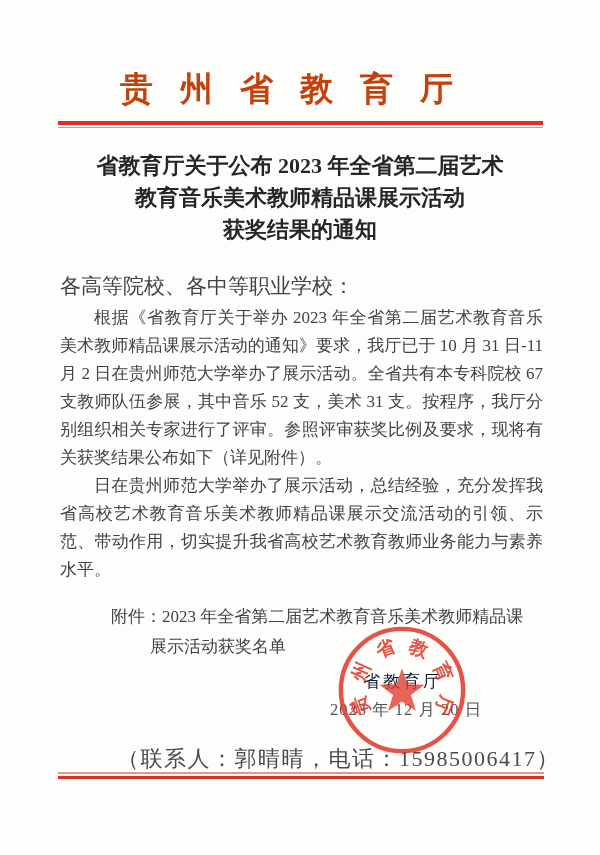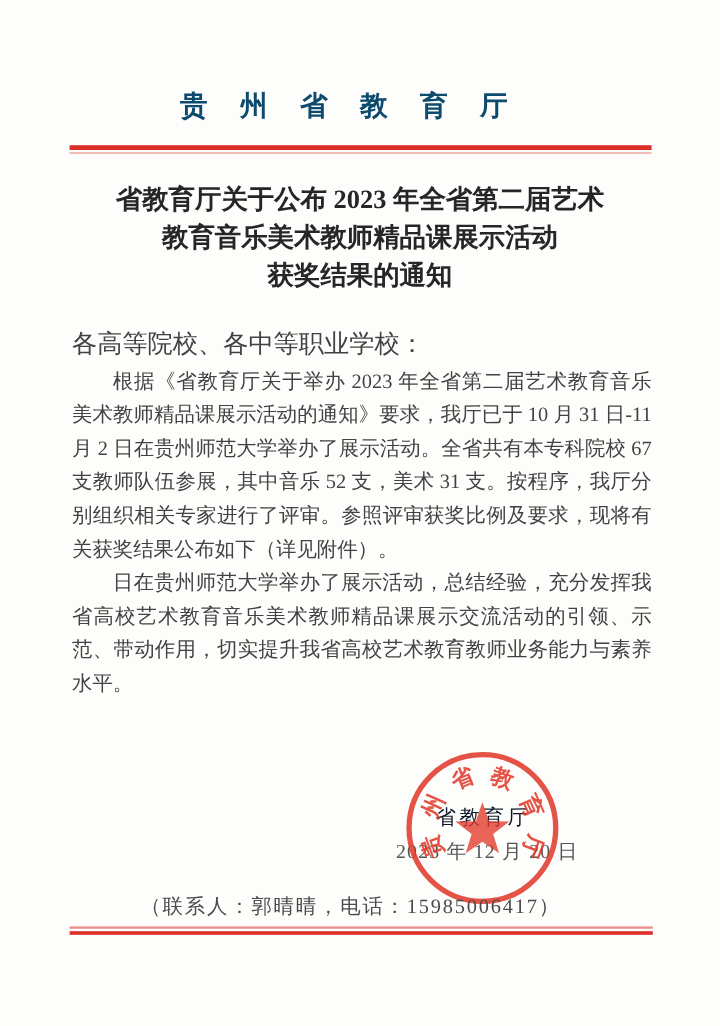--- a/index.html
+++ b/index.html
@@ -9,24 +9,24 @@
     width: 600px;
     height: 855px;
     margin: 0 auto;
     background: #fdfdfb;
     overflow: hidden;
     font-family: "Liberation Serif", "DejaVu Serif", serif;
   }
   .agency-header {
     margin-top: 68px;
     text-align: center;
-    font-size: 23px;
+    font-size: 33px;
     line-height: 42px;
     font-weight: bold;
-    color: #0c4a6e;
+    color: #c2410c;
     letter-spacing: 27px;
     white-space: nowrap;
   }
   .rule { margin: 11px 57px 0 58px; }
   .rule-top    { height: 3.5px; background: #dc2f26; }
   .rule-gap    { height: 2px; }
   .rule-bottom { height: 1.5px; background: #e9928c; }
   .doc-title {
     margin: 22px 40px 0 40px;
     text-align: center;
@@ -86,21 +86,21 @@
     pointer-events: none;
   }
   .seal text {
     font-family: "Liberation Serif", "DejaVu Serif", serif;
     font-weight: bold;
   }
   .contact {
     position: absolute;
     left: 117px;
     top: 744px;
-    font-size: 17px;
+    font-size: 22px;
     letter-spacing: 1.5px;
     color: #4a4a4a;
     white-space: nowrap;
   }
   .bottom-rule {
     position: absolute;
     left: 58px;
     top: 772px;
     width: 486px;
   }
@@ -126,20 +126,24 @@
     <div>教育音乐美术教师精品课展示活动</div>
     <div>获奖结果的通知</div>
   </div>
 
   <div class="salutation">各高等院校、各中等职业学校：</div>
 
   <p class="body-par first">根据《省教育厅关于举办 2023 年全省第二届艺术教育音乐美术教师精品课展示活动的通知》要求，我厅已于 10 月 31 日-11 月 2 日在贵州师范大学举办了展示活动。全省共有本专科院校 67 支教师队伍参展，其中音乐 52 支，美术 31 支。按程序，我厅分别组织相关专家进行了评审。参照评审获奖比例及要求，现将有关获奖结果公布如下（详见附件）。</p>
 
   <p class="body-par">日在贵州师范大学举办了展示活动，总结经验，充分发挥我省高校艺术教育音乐美术教师精品课展示交流活动的引领、示范、带动作用，切实提升我省高校艺术教育教师业务能力与素养水平。</p>
 
+  <div class="attachment">
+    <div><span>附件：</span><span>2023 年全省第二届艺术教育音乐美术教师精品课</span></div>
+    <div class="att-line2">展示活动获奖名单</div>
+  </div>
 
   <div class="signer">省教育厅</div>
 
   <div class="sign-date">2023 年 12 月 20 日</div>
 
   <svg class="seal" viewBox="0 0 140 140">
     <circle cx="70" cy="70" r="62" fill="none" stroke="#e23b2e" stroke-width="4.5"></circle>
     <polygon points="70,48 75.6,64.2 92.8,64.6 79.1,75 84.1,91.4 70,81.6 55.9,91.4 60.9,75 47.2,64.6 64.4,64.2" fill="#e23b2e" fill-opacity="0.9"></polygon>
     <text x="70" y="31" font-size="19" fill="#e23b2e" text-anchor="middle" transform="rotate(-110 70 70)">贵</text>
     <text x="70" y="31" font-size="19" fill="#e23b2e" text-anchor="middle" transform="rotate(-66 70 70)">州</text>

